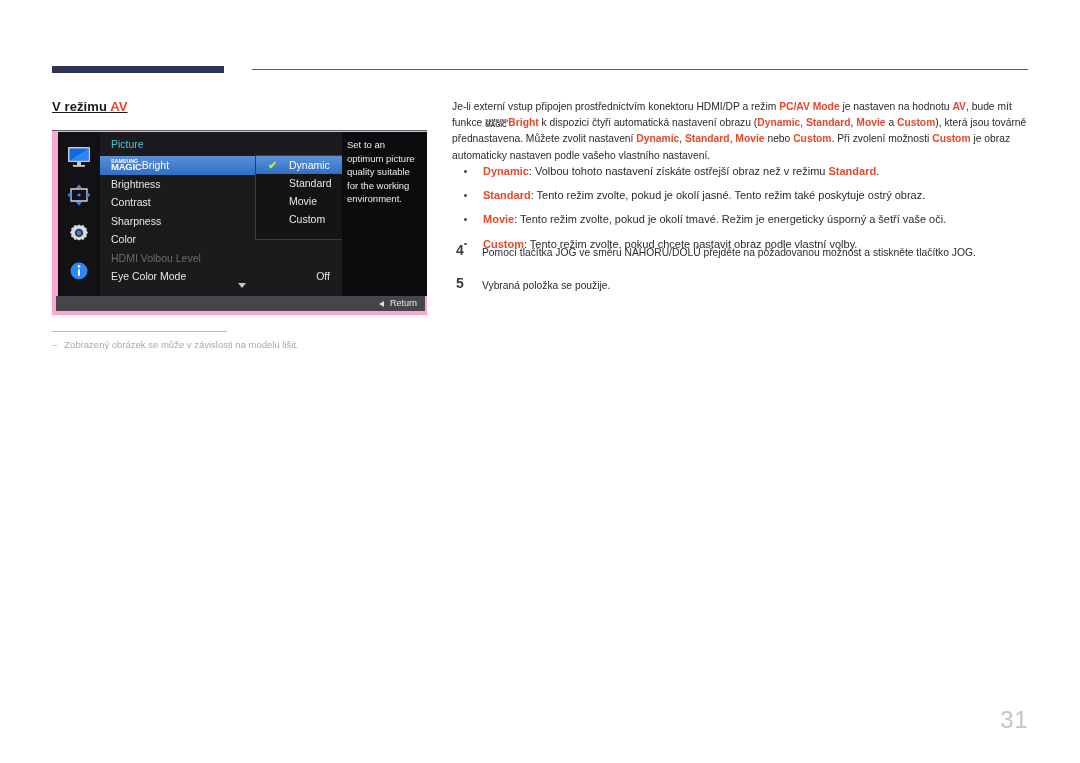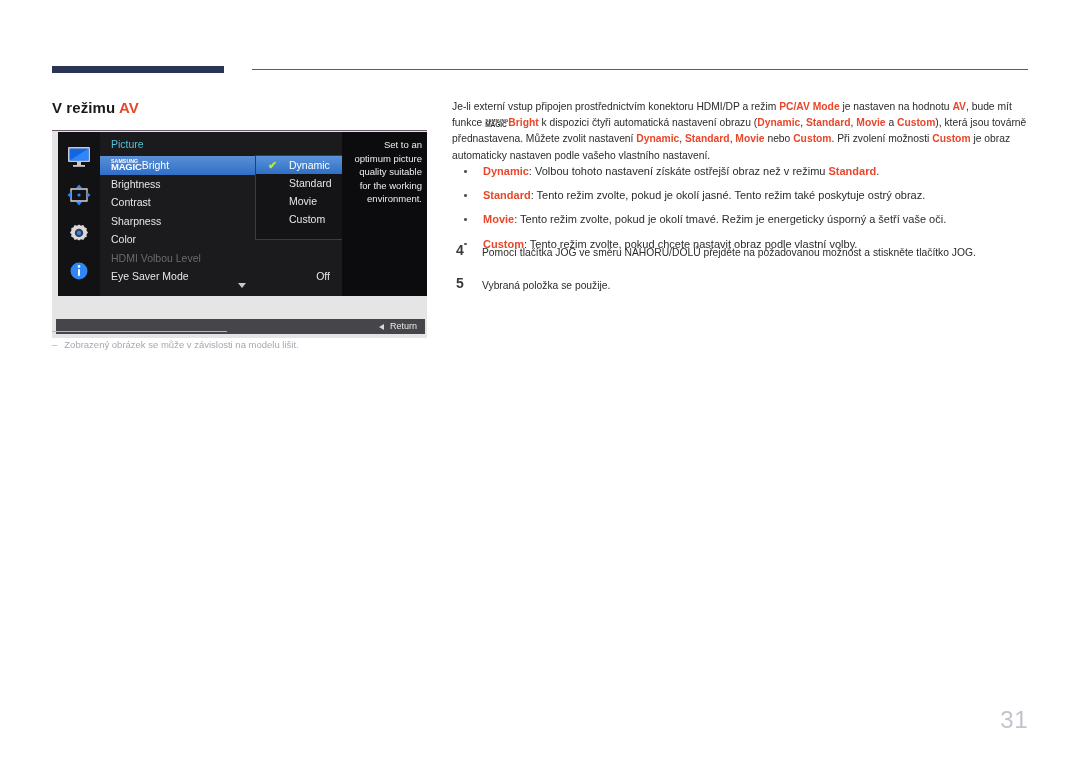--- a/index.html
+++ b/index.html
@@ -31,36 +31,37 @@
     width: 776px;
     height: 1px;
     background: #5a5a6e;
   }
 
   
   .section-heading {
     position: absolute;
     left: 52px;
     top: 99px;
-    font-size: 15px;
+    font-size: 13px;
     font-weight: bold;
     color: #1a1a1a;
     letter-spacing: 0.1px;
     white-space: nowrap;
+    text-decoration: underline;
   }
   .section-heading .accent { color: #e8472a; }
 
   
   .osd {
     position: absolute;
     left: 52px;
     top: 130px;
     width: 375px;
-    height: 208px;
-    background: #e5e5e5;
+    height: 185px;
+    background: #f9a8d4;
     overflow: hidden;
   }
   .osd-topline {
     position: absolute; left: 0; top: 0; width: 100%; height: 1px;
     background: #6b5a6b;
   }
   .osd-iconcol {
     position: absolute;
     left: 6px; top: 2px;
     width: 42px; height: 164px;
@@ -161,21 +162,20 @@
   .osd-desc {
     position: absolute;
     left: 290px; top: 2px;
     width: 85px; height: 164px;
     background: #0c0c0e;
     color: #ededed;
     font-size: 9.5px;
     line-height: 13.5px;
     padding: 6px 5px 0 5px;
     box-sizing: border-box;
-    text-align: right;
   }
   .osd-footer {
     position: absolute;
     left: 4px; bottom: 4px;
     width: 369px; height: 15px;
     background: #46464a;
     color: #e8e8e8;
     font-size: 9px;
   }
   .osd-footer .ret {
@@ -349,21 +349,21 @@
       <div class="osd-row">
         <span>Sharpness</span>
       </div>
       <div class="osd-row">
         <span>Color</span>
       </div>
       <div class="osd-row disabled">
         <span>HDMI Volbou Level</span>
       </div>
       <div class="osd-row">
-        <span>Eye Saver Mode</span>
+        <span>Eye Color Mode</span>
         <span class="value">Off</span>
       </div>
     </div>
 
     <div class="osd-scroll-arrow"></div>
   </div>
 
   <div class="osd-sub">
     <div class="sub-row selected">
       <span class="sub-check">✔</span>

